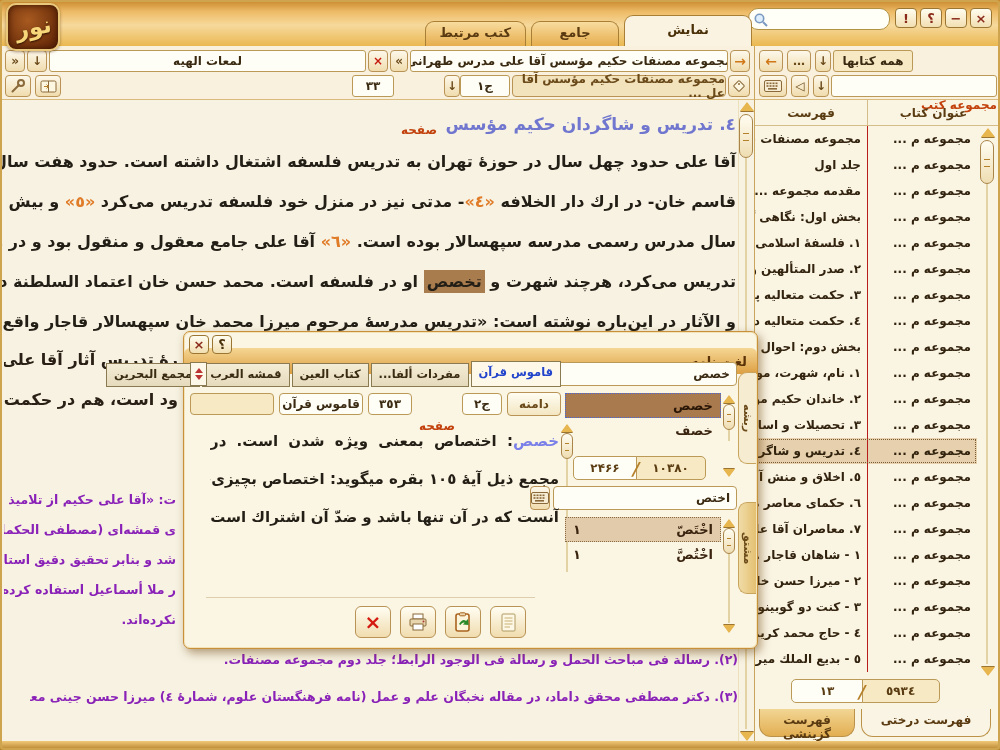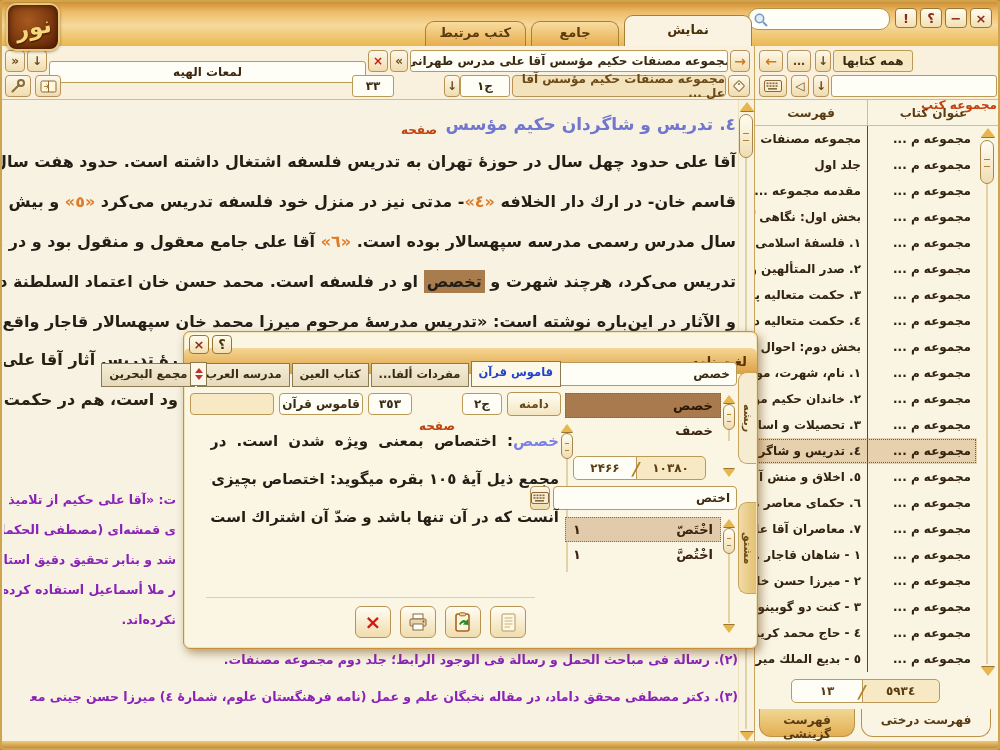--- a/index.html
+++ b/index.html
@@ -184,21 +184,21 @@
 
     <div class="tab">جامع</div>
 
     <div class="tab">كتب مرتبط</div>
   </div>
 
 <div class="toolbar">
 
   <div class="tb" style="left:5px;  top:4px; width:20px">«</div>
   <div class="tb" style="left:27px; top:4px; width:20px">↓</div>
-  <div class="fld" style="left:49px; top:15px; width:317px">لمعات الهيه</div>
+  <div class="fld" style="left:49px; top:4px; width:317px">لمعات الهيه</div>
   <div class="tb redx" style="left:368px; top:4px; width:20px">×</div>
   <div class="tb" style="left:390px; top:4px; width:18px">»</div>
   <div class="fld" style="left:410px; top:4px; width:318px">مجموعه مصنفات حكيم مؤسس آقا على مدرس طهرانى</div>
   <div class="tb orange-arrow" style="left:730px; top:4px; width:20px">→</div>
 
   <div class="tb" style="left:5px; top:29px; width:26px">
     <span>
         <svg width="16" height="16" viewBox="0 0 16 16">
           <path d="M2.5 13.5 L9 7" stroke="#8a6a3a" stroke-width="2" stroke-linecap="round"></path>
           <circle cx="11" cy="5" r="3" fill="none" stroke="#8a6a3a" stroke-width="2"></circle>
@@ -533,21 +533,21 @@
 
     <div class="lpanel">
       <div class="dicttabs">
 
           <div class="dtab active">قاموس قرآن</div>
 
           <div class="dtab">مفردات ألفا...</div>
 
           <div class="dtab">كتاب العين</div>
 
-          <div class="dtab">مدرسه العرب</div>
+          <div class="dtab">قمشه العرب</div>
 
           <div class="dtab">مجمع البحرين</div>
         </div>
       <div class="spinner" style="position:absolute; top:2px; left:0">
         <i class="u"></i>
           <i class="d"></i>
       </div>
 
       <div class="ctrlrow">
         <div class="pbtn2" style="width:54px">دامنه</div>

